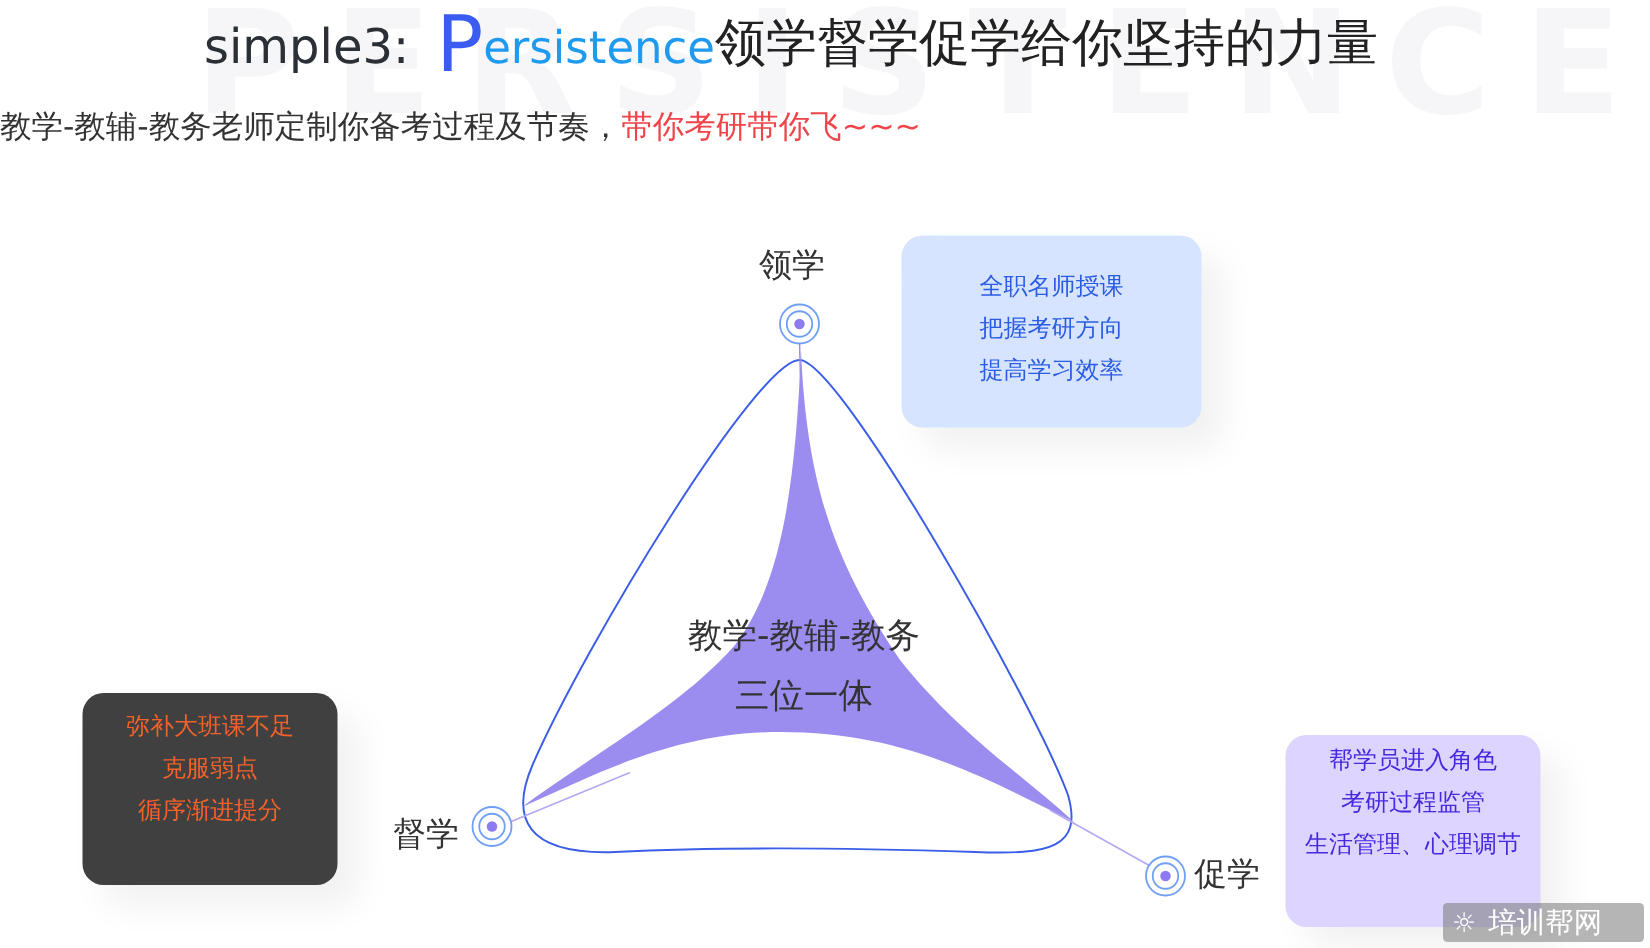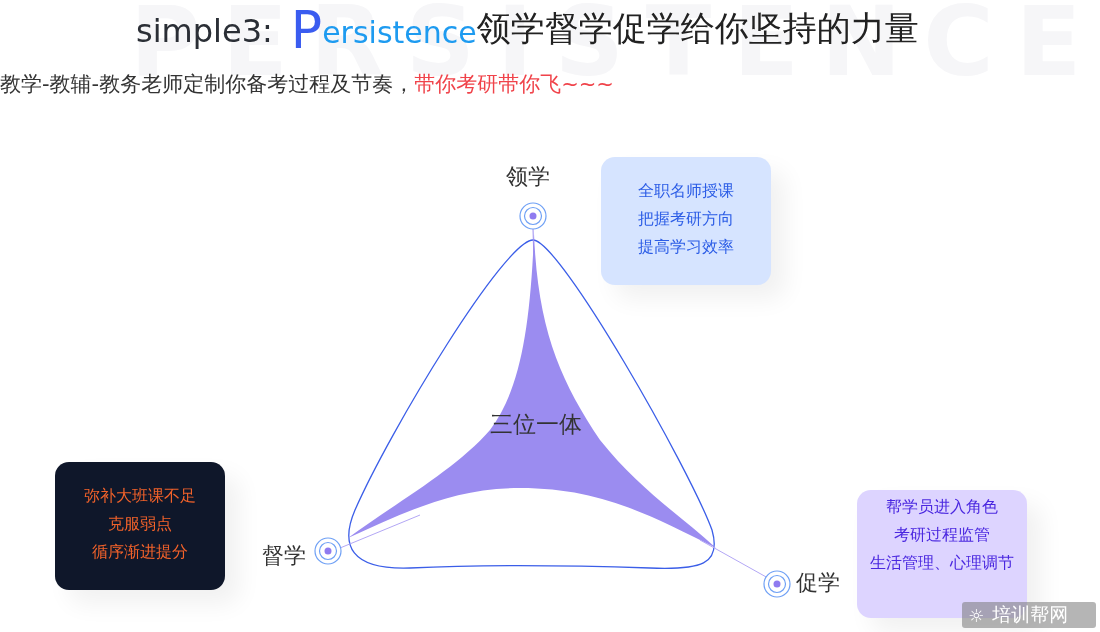--- a/index.html
+++ b/index.html
@@ -9,22 +9,22 @@
                color:#f6f6f8; letter-spacing:22px; white-space:nowrap; font-family:"DejaVu Sans",sans-serif; z-index:0; }
   .title { position:absolute; left:136px; top:0px; height:56px; display:flex; align-items:flex-end; white-space:nowrap; z-index:2; }
   .title .t-prefix { font-size:32px; color:#2b2f36; margin-right:18px; padding-bottom:6px; }
   .title .t-P { font-size:52px; color:#3a5cf0; line-height:52px; }
   .title .t-rest { font-size:30px; color:#1e9bf0; padding-bottom:6px;margin-top:29px; }
   .title .t-cn { font-size:34px; color:#222; padding-bottom:4px; }
   .subtitle { position:absolute; left:0; width:923px; top:70px; font-size:21px; color:#333; z-index:2; }
   .subtitle .hl { color:#f0434a; }
   .box { position:absolute; border-radius:14px; text-align:center; font-size:16px; line-height:28px;
          box-shadow: 14px 14px 24px rgba(0,0,0,0.06); z-index:2; }
-  .box-blue { left:601px; top:157px; width:170px; height:128px; background:#d6e4ff; color:#2b5ce6; padding-top:20px; box-sizing:border-box; }
-  .box-orange { left:55px; top:462px; width:170px; height:128px; background:#0f172a; color:#f2622a; padding-top:20px; box-sizing:border-box; }
+  .box-blue { left:601px; top:157px; width:200px; height:128px; background:#d6e4ff; color:#2b5ce6; padding-top:20px; box-sizing:border-box; }
+  .box-orange { left:55px; top:462px; width:170px; height:128px; background:#404040; color:#f2622a; padding-top:8px; box-sizing:border-box; }
   .box-purple { left:857px; top:490px; width:170px; height:128px; background:#ddd4ff; color:#4a27e0; padding-top:3px; box-sizing:border-box; }
   .node-label { position:absolute; font-size:22px; color:#333; z-index:2; }
   .center-text { position:absolute; left:436px; width:200px; text-align:center; font-size:23px; color:#333; z-index:3; line-height:40px; }
   svg.diagram { position:absolute; left:0; top:0; z-index:1; }
   .logo { position:absolute; left:962px; top:602px; width:134px; height:26px; background:rgba(120,120,120,0.55);
           border-radius:3px; color:#fff; font-size:19px; display:flex; align-items:center; gap:8px; padding-left:6px; box-sizing:border-box; z-index:4; }
   .logo .sun { font-size:18px; }
 </style>
 </head>
 <body>
@@ -73,20 +73,21 @@
     <circle cx="777" cy="584" r="8.5" fill="none" stroke="#6fa0f5" stroke-width="1.2"></circle>
     <circle cx="777" cy="584" r="3.5" fill="#8f7bf0"></circle>
   </g>
 </svg>
 
 <div class="node-label" style="left:506px; top:162px;">领学</div>
 <div class="node-label" style="left:262px; top:541px;">督学</div>
 <div class="node-label" style="left:796px; top:568px;">促学</div>
 
 <div class="center-text" style="top:404px;">
+  <div>教学-教辅-教务</div>
   <div>三位一体</div>
 </div>
 
 <div class="box box-blue">
   <div>全职名师授课</div>
   <div>把握考研方向</div>
   <div>提高学习效率</div>
 </div>
 
 <div class="box box-orange">

